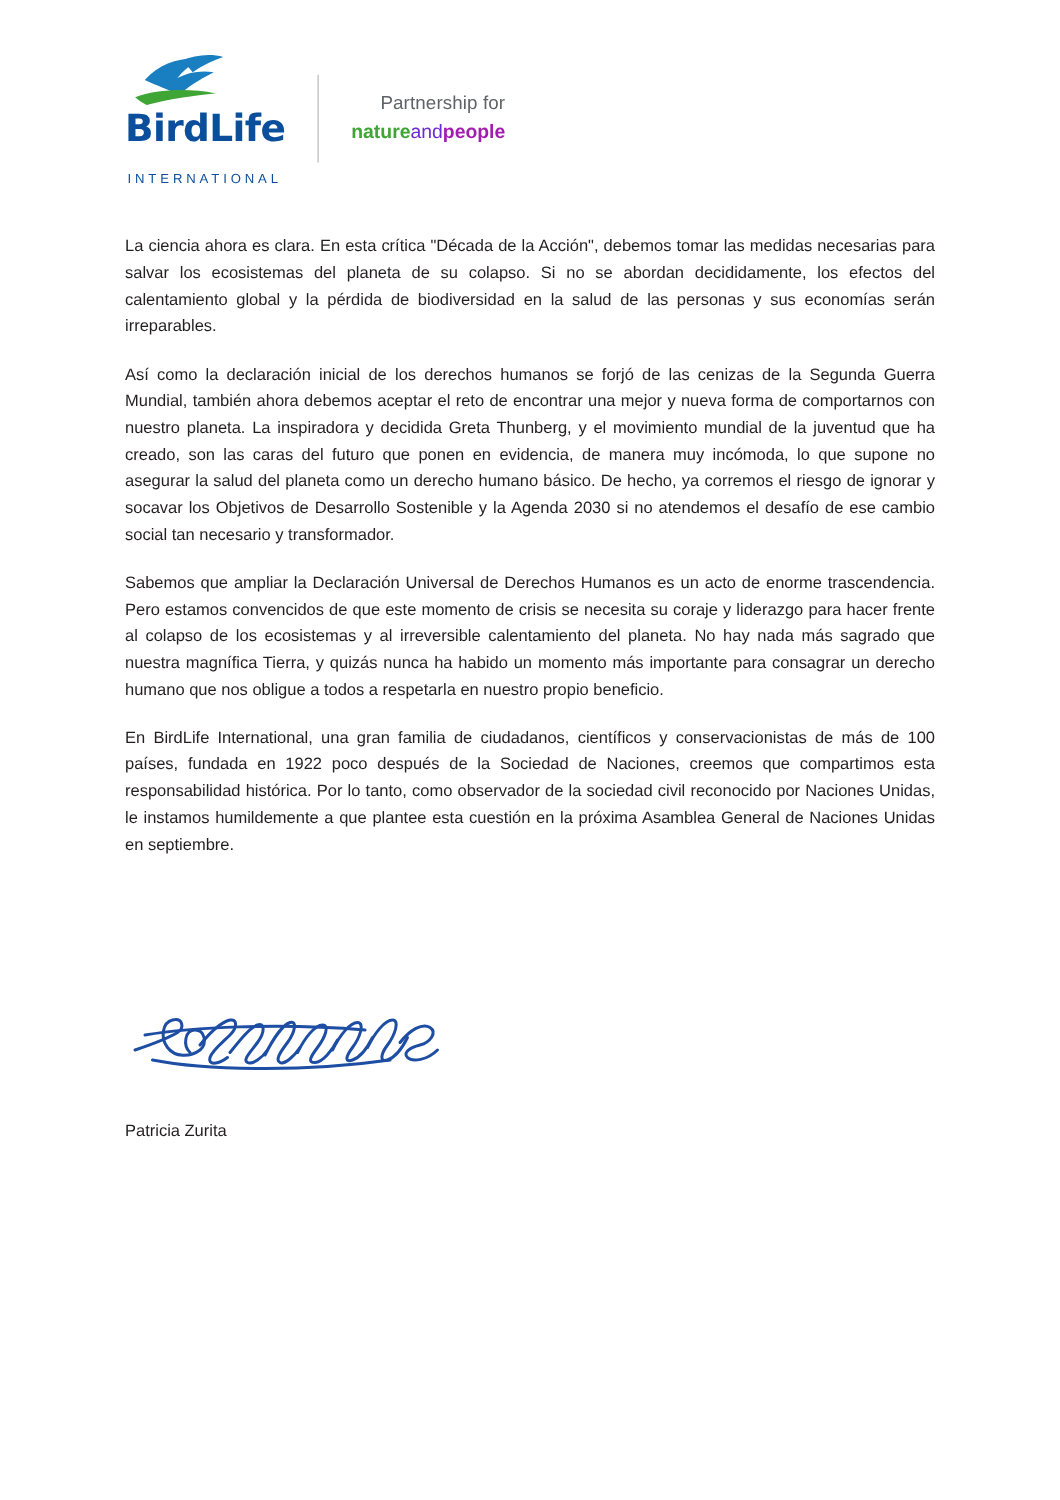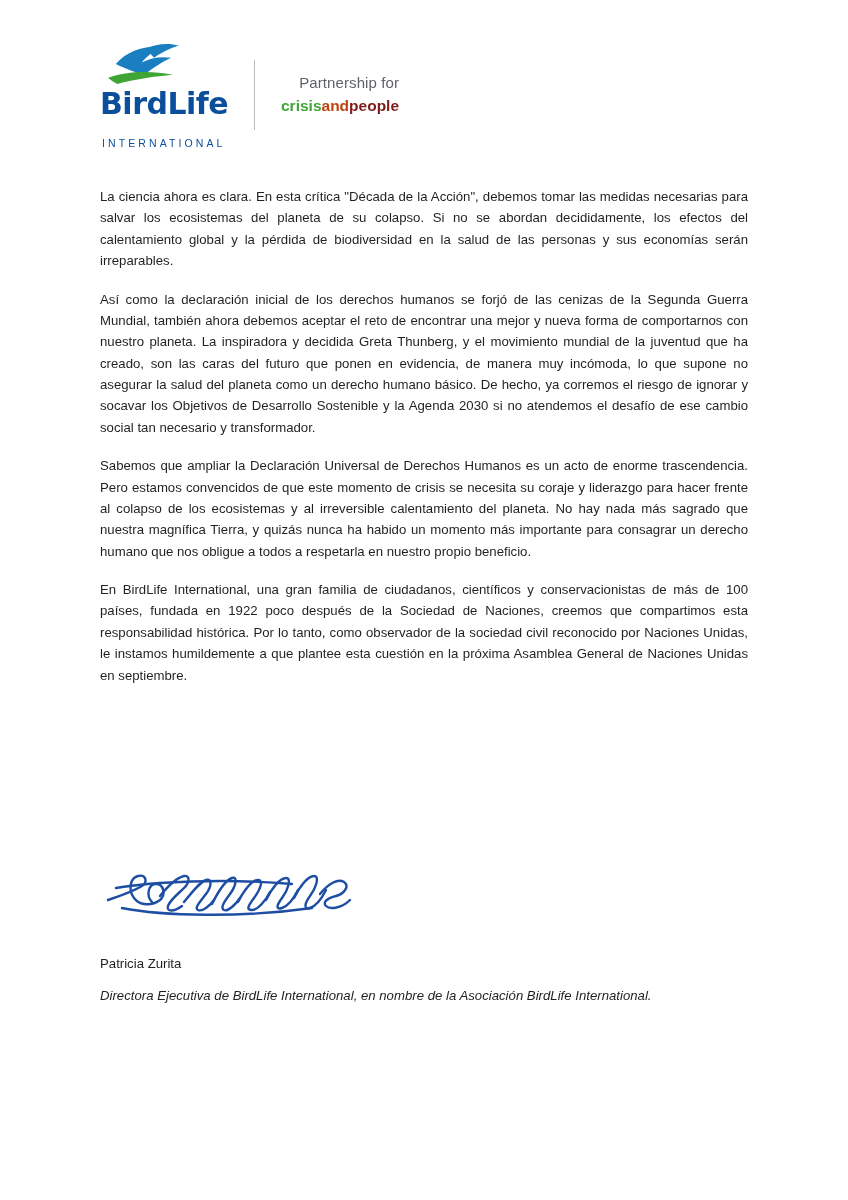--- a/index.html
+++ b/index.html
@@ -81,22 +81,22 @@
     font-size: 15px;
     color: #5f6368;
     letter-spacing: 0.1px;
   }
   .tagline .t2 {
     font-size: 15.5px;
     font-weight: bold;
     margin-top: 2px;
   }
   .tagline .nature { color: #3fa535; }
-  .tagline .and { color: #c2410c; font-weight: bold; }
-  .tagline .people { color: #7f1d1d; }
+  .tagline .and { color: #6d28d9; font-weight: normal; }
+  .tagline .people { color: #a21caf; }
 
   
   .content {
     position: absolute;
     top: 186px;
     left: 100px;
     width: 648px;
   }
   .para {
     font-family: "Liberation Sans", sans-serif;
@@ -104,21 +104,21 @@
     line-height: 1.62;
     text-align: justify;
     color: #231f20;
     margin: 0 0 17px 0;
   }
   .para:last-child { margin-bottom: 0; }
 
   
   .signature-area {
     position: absolute;
-    top: 856px;
+    top: 796px;
     left: 100px;
     width: 648px;
   }
   .signature-mark {
     width: 260px;
     height: 72px;
     margin-left: 2px;
   }
   .sig-name {
     font-family: "Liberation Sans", sans-serif;
@@ -151,21 +151,21 @@
         <span class="bird">Bird</span><span class="life">Life</span>
       </div>
       <div class="sub-wordmark">INTERNATIONAL</div>
     </div>
 
     <div class="divider-rule"></div>
 
     <div class="tagline">
       <div class="t1">Partnership for</div>
       <div class="t2">
-        <span class="nature">crisis</span><span class="and">and</span><span class="people">people</span>
+        <span class="nature">nature</span><span class="and">and</span><span class="people">people</span>
       </div>
     </div>
   </div>
 
   <div class="content">
     <p class="para">La ciencia ahora es clara. En esta crítica "Década de la Acción", debemos tomar las medidas necesarias para salvar los ecosistemas del planeta de su colapso. Si no se abordan decididamente, los efectos del calentamiento global y la pérdida de biodiversidad en la salud de las personas y sus economías serán irreparables.</p>
     <p class="para">Así como la declaración inicial de los derechos humanos se forjó de las cenizas de la Segunda Guerra Mundial, también ahora debemos aceptar el reto de encontrar una mejor y nueva forma de comportarnos con nuestro planeta. La inspiradora y decidida Greta Thunberg, y el movimiento mundial de la juventud que ha creado, son las caras del futuro que ponen en evidencia, de manera muy incómoda, lo que supone no asegurar la salud del planeta como un derecho humano básico. De hecho, ya corremos el riesgo de ignorar y socavar los Objetivos de Desarrollo Sostenible y la Agenda 2030 si no atendemos el desafío de ese cambio social tan necesario y transformador.</p>
     <p class="para">Sabemos que ampliar la Declaración Universal de Derechos Humanos es un acto de enorme trascendencia. Pero estamos convencidos de que este momento de crisis se necesita su coraje y liderazgo para hacer frente al colapso de los ecosistemas y al irreversible calentamiento del planeta. No hay nada más sagrado que nuestra magnífica Tierra, y quizás nunca ha habido un momento más importante para consagrar un derecho humano que nos obligue a todos a respetarla en nuestro propio beneficio.</p>
     <p class="para">En BirdLife International, una gran familia de ciudadanos, científicos y conservacionistas de más de 100 países, fundada en 1922 poco después de la Sociedad de Naciones, creemos que compartimos esta responsabilidad histórica. Por lo tanto, como observador de la sociedad civil reconocido por Naciones Unidas, le instamos humildemente a que plantee esta cuestión en la próxima Asamblea General de Naciones Unidas en septiembre.</p>
   </div>
@@ -179,16 +179,15 @@
         <path d="M110 48 C116 36, 124 24, 130 22 C136 20, 134 30, 128 38 C122 46, 118 52, 122 54 C126 56, 134 48, 138 42"></path>
         <path d="M136 46 C142 34, 150 24, 156 24 C162 24, 158 34, 152 42 C146 50, 144 54, 150 54 C156 54, 164 44, 168 36"></path>
         <path d="M164 44 C170 32, 178 22, 184 22 C190 22, 186 34, 180 42 C174 50, 174 54, 180 52 C186 50, 192 42, 196 34"></path>
         <path d="M192 42 C198 30, 206 20, 212 20 C218 20, 214 32, 208 40 C202 48, 202 54, 208 52 C214 50, 220 42, 224 34"></path>
         <path d="M218 38 C226 28, 236 22, 242 26 C248 30, 242 38, 234 40 C226 42, 220 46, 224 50 C228 54, 240 52, 248 44"></path>
         <path d="M20 52 C60 60, 140 62, 210 52"></path>
         <path d="M14 32 C50 26, 120 22, 190 28"></path>
       </g>
     </svg>
     <div class="sig-name">Patricia Zurita</div>
-    <div class="sig-title">Directora Ejecutiva de BirdLife International, en nombre de la Asociación BirdLife International.</div>
   </div>
 
 </div>
 
 </body></html>

